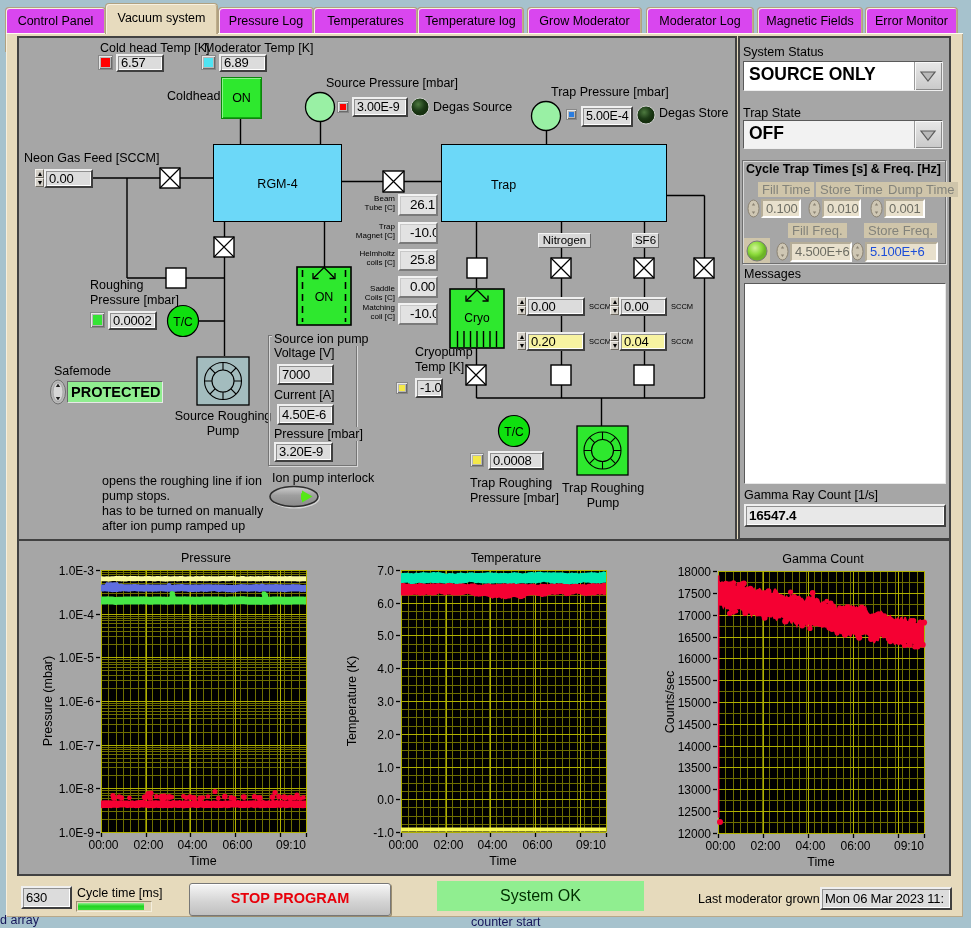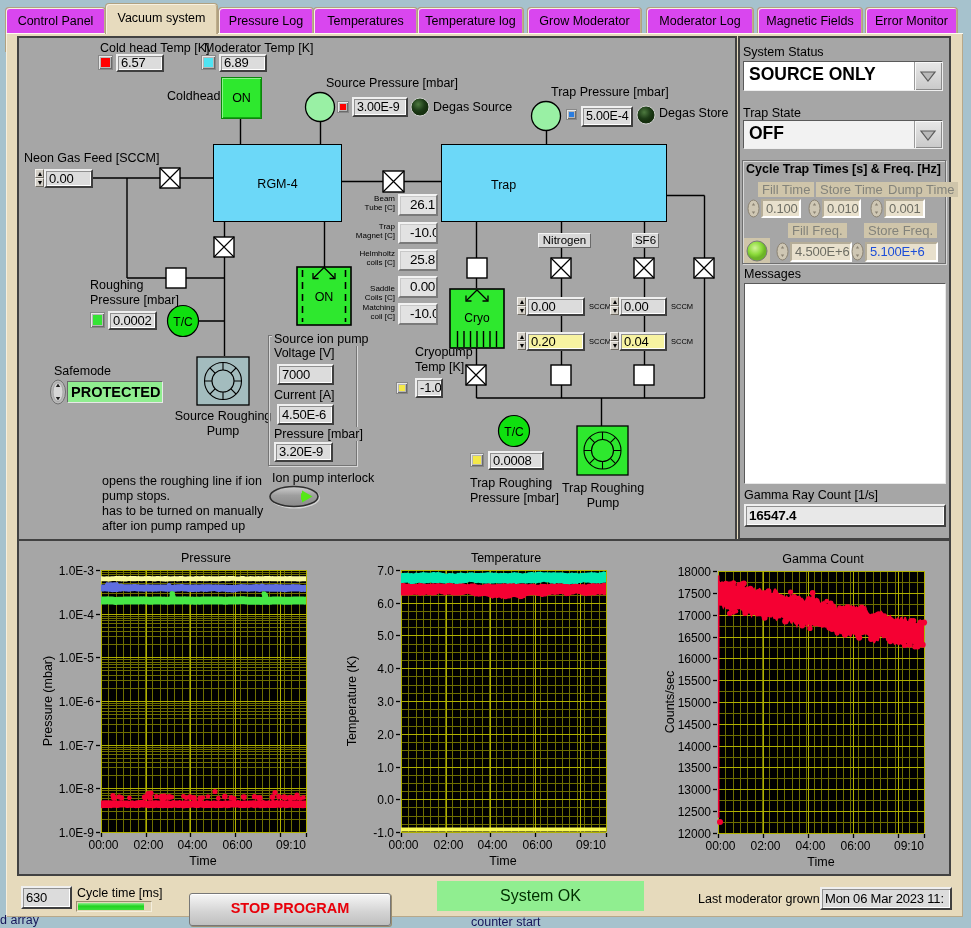--- a/index.html
+++ b/index.html
@@ -789,16 +789,16 @@
 <circle cx="768.4" cy="81.1" r="2.5" fill="#f50032"></circle>
 <line x1="701.7" y1="36.4" x2="701.7" y2="278.7" stroke="#f50032" stroke-width="1.6"></line>
 <circle cx="703" cy="283.1" r="3" fill="#f50032"></circle>
 </svg>
 
 <div class="num" style="left:21px;top:886px;width:51px;height:23px;line-height:19px;font-size:13px;">630</div>
 <div class="lbl" style="left:77px;top:886px;">Cycle time [ms]</div>
 <div class="abs" style="left:76px;top:901px;width:76px;height:11px;background:#e2d6b8;border:1px solid;border-color:#9a8d70 #f4eedd #f4eedd #9a8d70;box-sizing:border-box;">
   <div class="abs" style="left:1px;top:1px;width:66px;height:7px;background:linear-gradient(#8ef08e,#21d321 45%,#3ae03a);"></div>
 </div>
-<div class="abs" style="left:189px;top:883px;width:200px;height:31px;background:linear-gradient(#f6f6f6,#d2d2d2 60%,#c0c0c0);border:1px solid #777;border-radius:3px;box-shadow:inset 0 1px 0 #fff, 1px 1px 0 #9a8d70;text-align:center;line-height:29px;font-weight:bold;font-size:14.5px;color:#e8000a;margin-top:10px;">STOP PROGRAM</div>
+<div class="abs" style="left:189px;top:883px;width:200px;height:31px;background:linear-gradient(#f6f6f6,#d2d2d2 60%,#c0c0c0);border:1px solid #777;border-radius:3px;box-shadow:inset 0 1px 0 #fff, 1px 1px 0 #9a8d70;text-align:center;line-height:29px;font-weight:bold;font-size:14.5px;color:#e8000a;">STOP PROGRAM</div>
 <div class="abs" style="left:437px;top:881px;width:207px;height:30px;background:#90ee90;text-align:center;line-height:30px;font-size:16px;color:#003000;">System OK</div>
 <div class="lbl" style="left:698px;top:892px;">Last moderator grown</div>
 <div class="num" style="left:820px;top:887px;width:132px;height:23px;line-height:19px;font-size:13px;">Mon 06 Mar 2023 11:</div>
 
 </body></html>

